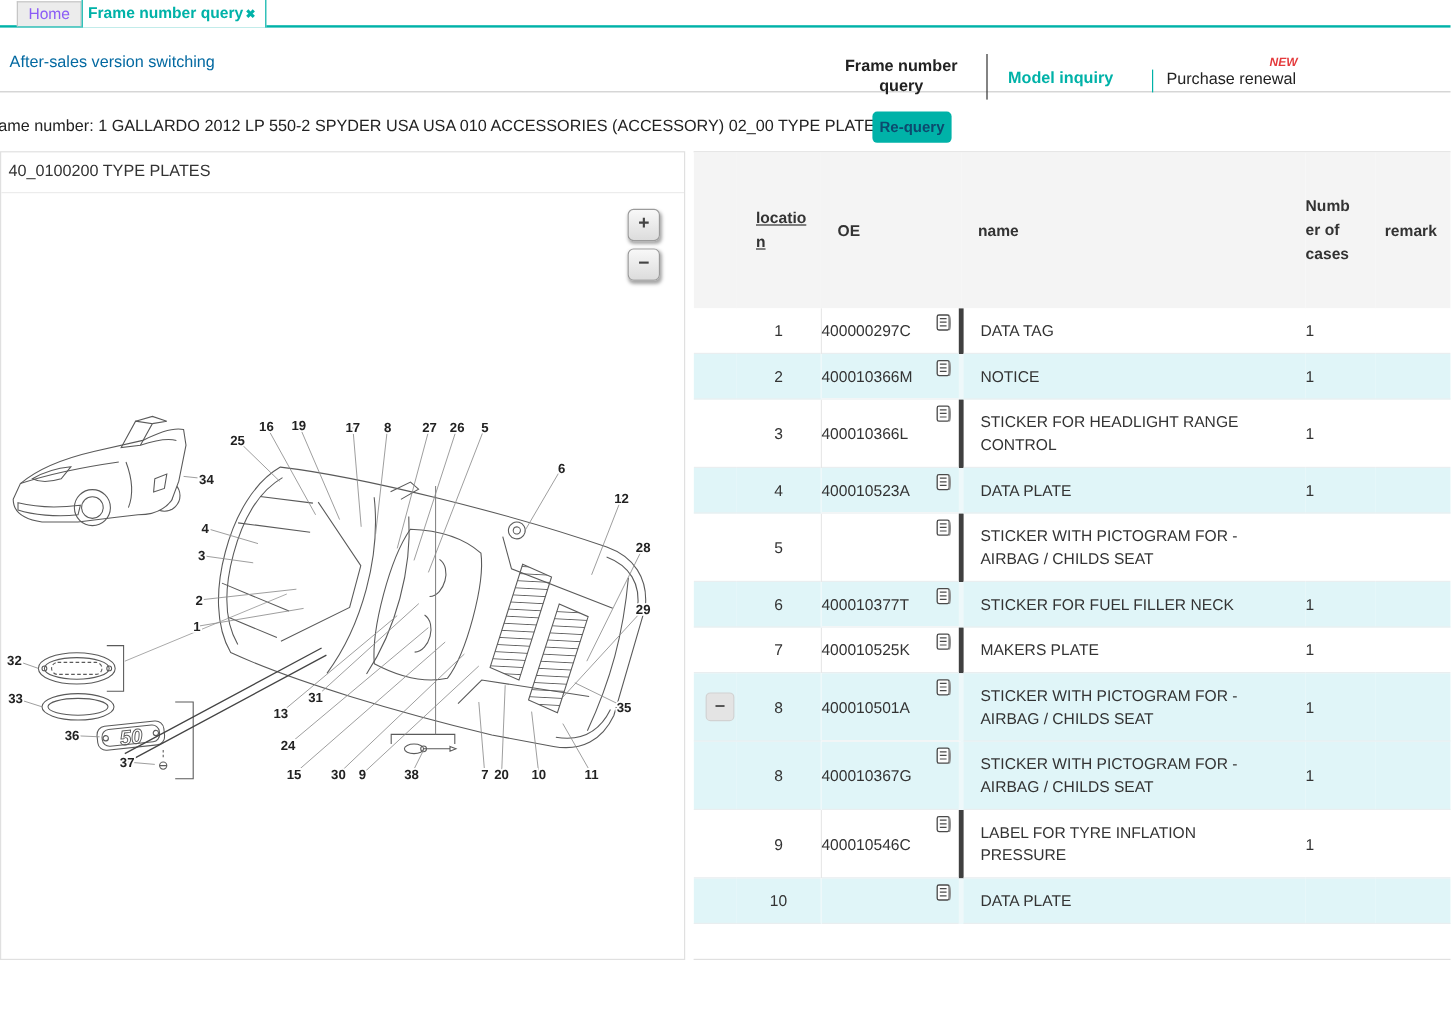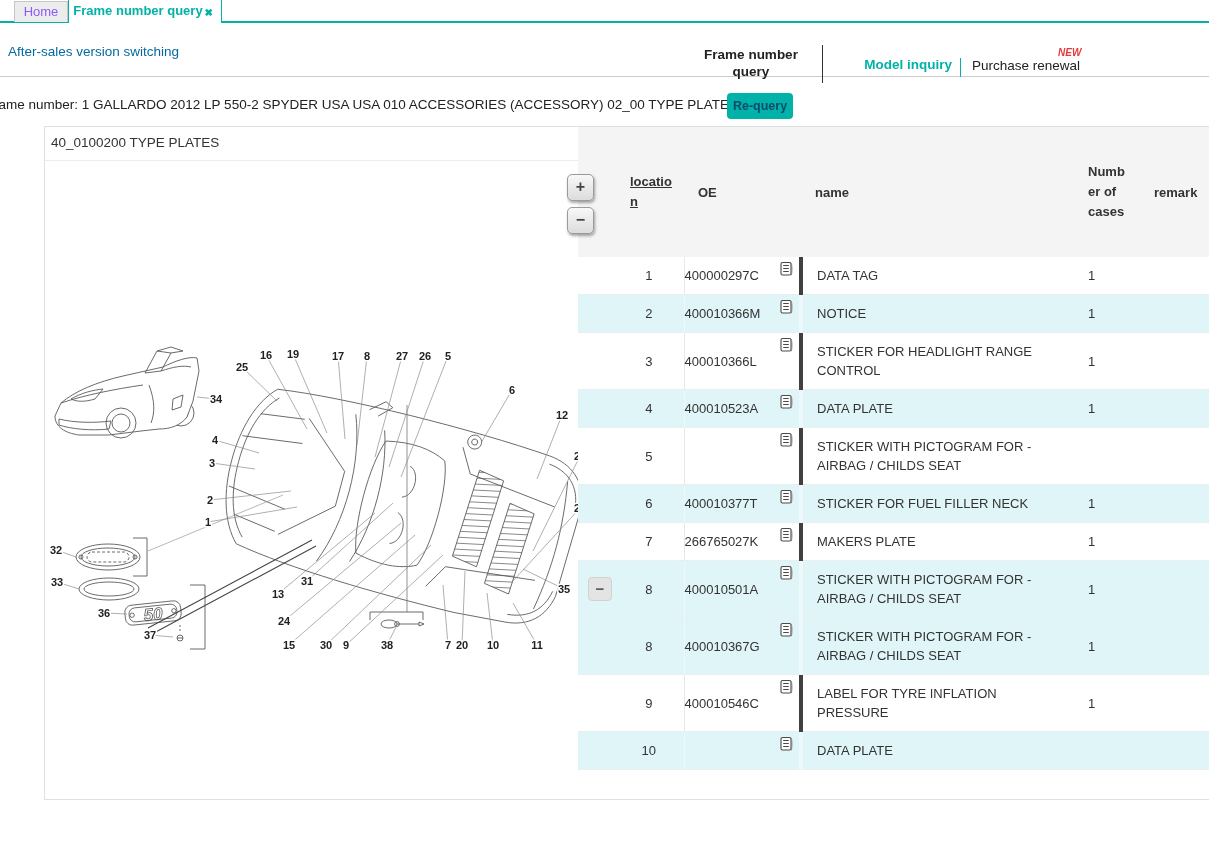--- a/index.html
+++ b/index.html
@@ -17,34 +17,34 @@
       font-size:13px; font-weight:bold; color:var(--teal); line-height:21px; text-align:center; }
   .tab-active .close { position:absolute; right:8px; top:2px; font-size:10px; font-weight:bold; color:var(--teal); cursor:pointer; }
   .tab-active .tab-label { padding-right:14px; }
 
   
   .hline { position:absolute; left:0; top:76px; width:1209px; height:1px; background:#ccc; }
   .page-subtitle { position:absolute; left:8px; top:44px; font-size:13.5px; color:#0369a1; }
   .nav-frame { position:absolute; left:690px; top:46px; width:122px; text-align:center;
       font-weight:bold; font-size:13.5px; color:#222; line-height:17px; z-index:3; }
   .nav-div-dark { position:absolute; left:822px; top:45px; width:1px; height:38px; background:#333; }
-  .nav-model { position:absolute; left:840px; top:57px; width:112px; text-align:right; font-weight:bold; font-size:13.5px; color:var(--teal); }
+  .nav-model { position:absolute; left:840px; top:57px; width:112px; text-align:left; font-weight:bold; font-size:13.5px; color:var(--teal); }
   .nav-div-teal { position:absolute; left:960px; top:58px; width:1px; height:19px; background:var(--teal); }
   .nav-purchase { position:absolute; left:972px; top:58px; font-weight:normal; font-size:13.5px; color:#222; }
   .nav-new { position:absolute; left:1058px; top:47px; font-size:10px; font-style:italic; font-weight:bold; color:var(--red); }
 
   
   .frame-text { position:absolute; left:-6px; top:97px; font-size:13.5px; color:#222; white-space:nowrap; }
   .btn-teal { background:var(--teal); color:#0c4a6e; font-weight:bold; border:none; border-radius:4px; cursor:pointer;
       font-family:"Liberation Sans", sans-serif; }
   .btn-requery { position:absolute; left:727px; top:93px; width:66px; height:26px; font-size:12.5px; }
 
   
   .panel-left { position:absolute; left:0; top:126px; width:571px; height:674px; background:#fff;
-      border:1px solid #e0e0e0; overflow:hidden;margin-left:44px; }
+      border:1px solid #e0e0e0; overflow:hidden; }
   .panel-left .ptitle { height:34px; line-height:32px; padding-left:6px; font-size:13.5px; color:#333; border-bottom:1px solid #ececec; }
   .zoombtn { position:absolute; width:27px; height:27px; border:1px solid #9b9b9b; border-radius:5px;
       background:linear-gradient(#f8f8f8,#dcdcdc); box-shadow:1px 2px 3px rgba(0,0,0,.35);
       font-size:16px; font-weight:bold; color:#444; line-height:24px; text-align:center; cursor:pointer; z-index:5; }
   .zoom-in { left:522px; top:47px; }
   .zoom-out { left:522px; top:80px; }
   .diagram-svg { position:absolute; left:0; top:34px; }
   .diagram-svg path, .diagram-svg ellipse, .diagram-svg circle, .diagram-svg rect, .diagram-svg line { vector-effect:non-scaling-stroke; }
   .callout-text { font-size:11px; font-weight:bold; fill:#222; paint-order:stroke; stroke:#fff; stroke-width:3px; }
 
@@ -402,21 +402,21 @@
     <td class="c-name">
               <div class="name-text">STICKER FOR FUEL FILLER NECK</div>
             </td>
     <td class="c-cases"><span>1</span></td>
     <td class="c-remark"><span></span></td>
   </tr>
           <tr>
     <td class="c-expand"></td>
     <td class="c-loc"><span>7</span></td>
     <td class="c-oe">
-      <span class="oe-text">266765027K</span>
+      <span class="oe-text">400010525K</span>
       <span class="doc-icon">
         <svg width="15" height="17" viewBox="0 0 15 17">
           <rect x="2" y="2.5" width="10" height="12.5" rx="1.5" fill="#fdfdfd" stroke="#4a4a4a" stroke-width="1.1"></rect>
           <path d="M 12,15 C 13,13.5 13,5 12,3.5" fill="none" stroke="#8a8a8a" stroke-width="1.4"></path>
           <line x1="4.2" y1="5.5" x2="9.8" y2="5.5" stroke="#4a4a4a" stroke-width="1"></line>
           <line x1="4.2" y1="8.5" x2="9.8" y2="8.5" stroke="#4a4a4a" stroke-width="1"></line>
           <line x1="4.2" y1="11.5" x2="9.8" y2="11.5" stroke="#4a4a4a" stroke-width="1"></line>
         </svg>
       </span>
     </td>

